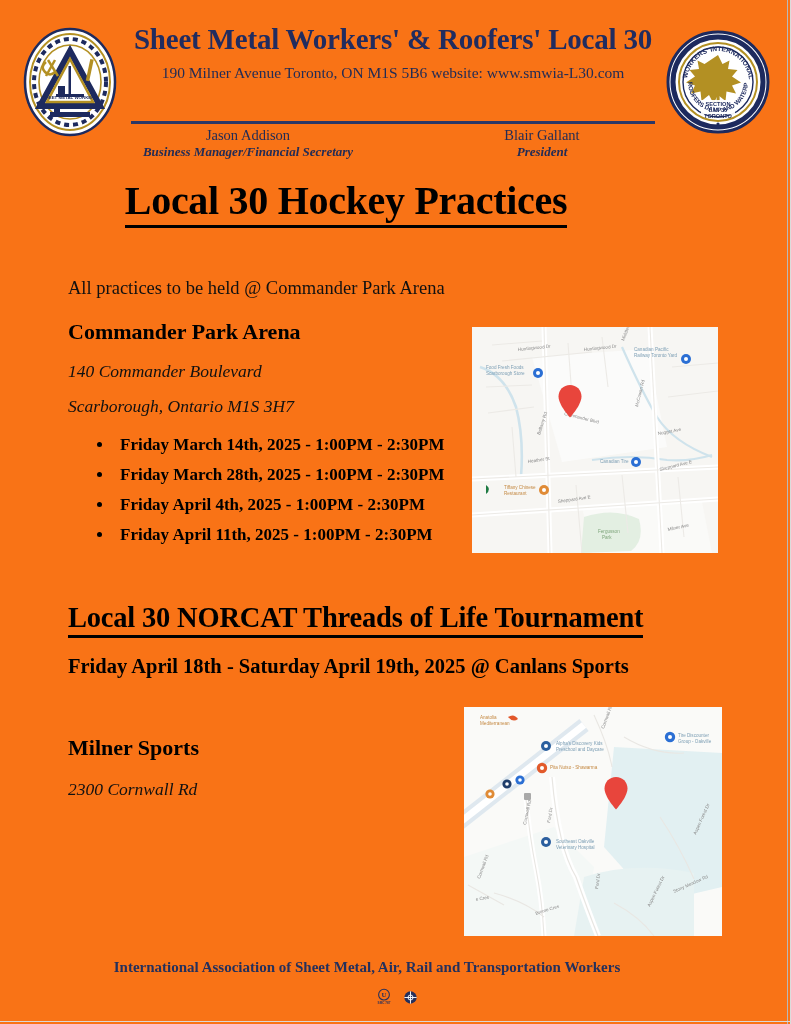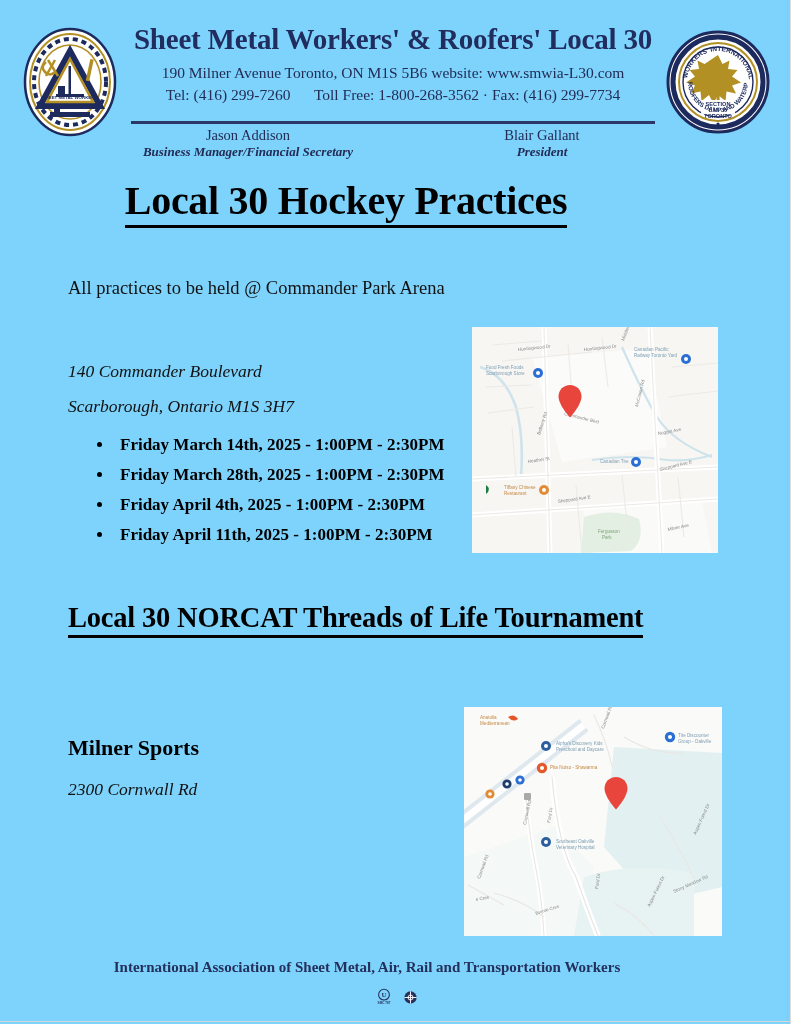--- a/index.html
+++ b/index.html
@@ -9,21 +9,21 @@
     background: #ffffff;
   }
   body {
     font-family: "Liberation Serif", "DejaVu Serif", serif;
     color: #111111;
   }
   .page {
     position: relative;
     width: 791px;
     height: 1024px;
-    background: #7dd3fc;
+    background: #f97316;
     overflow: hidden;
     box-sizing: border-box;
   }
   
   .scan-edge-right {
     position: absolute;
     top: 0;
     right: 3px;
     width: 1px;
     height: 1024px;
@@ -279,27 +279,20 @@
         <rect x="66" y="33" width="3.5" height="22" fill="#b39023" transform="rotate(12 67 44)"></rect>
         <rect x="28" y="86" width="40" height="5" fill="#1d2a5e"></rect>
         <rect x="32" y="81" width="6" height="6" fill="#1d2a5e"></rect>
         <text x="48" y="73" font-family="Liberation Sans, sans-serif" font-size="4.4" fill="#1d2a5e" text-anchor="middle" font-weight="bold">SHEET METAL WORKERS</text>
       </svg>
     </div>
 
     <div class="header-text">
       <div class="org-title">Sheet Metal Workers' &amp; Roofers' Local 30</div>
       <div class="org-address">190 Milner Avenue  Toronto, ON  M1S 5B6  website: www.smwia-L30.com</div>
-      <div class="org-phones">
-        <span>Tel: (416) 299-7260</span>
-        <span class="phone-gap"></span>
-        <span>Toll Free: 1-800-268-3562</span>
-        <span class="phone-dot">·</span>
-        <span>Fax: (416) 299-7734</span>
-      </div>
     </div>
 
     <div class="rule"></div>
 
     <div class="officers">
       <div class="officer">
         <div class="officer-name">Jason Addison</div>
         <div class="officer-role">Business Manager/Financial Secretary</div>
       </div>
       <div class="officer">
@@ -337,20 +330,21 @@
       </svg>
     </div>
   </div>
 
   <div class="doc-title">
     <span>Local 30 Hockey Practices</span>
   </div>
 
   <div class="intro-line">All practices to be held @ Commander Park Arena</div>
 
+  <div class="venue-name venue1-name">Commander Park Arena</div>
   <div class="venue-addr venue1-line1">140 Commander Boulevard</div>
   <div class="venue-addr venue1-line2">Scarborough, Ontario M1S 3H7</div>
 
   <ul class="practice-list">
     <li>Friday March 14th, 2025 - 1:00PM - 2:30PM</li>
     <li>Friday March 28th, 2025 - 1:00PM - 2:30PM</li>
     <li>Friday April 4th, 2025 - 1:00PM - 2:30PM</li>
     <li>Friday April 11th, 2025 - 1:00PM - 2:30PM</li>
   </ul>
 
@@ -435,20 +429,21 @@
       <g>
         <path d="M98 58 c-6.5 0 -11.5 5 -11.5 11.5 c0 8.5 11.5 21 11.5 21 s11.5 -12.5 11.5 -21
                  c0 -6.5 -5 -11.5 -11.5 -11.5 z" fill="#e8453c"></path>
       </g>
     </svg>
   </div>
 
   <div class="section2-title">
     <span>Local 30 NORCAT Threads of Life Tournament</span>
   </div>
+  <div class="section2-sub">Friday April 18th - Saturday April 19th, 2025 @ Canlans Sports</div>
 
   <div class="venue-name venue2-name">Milner Sports</div>
   <div class="venue-addr venue2-line1">2300 Cornwall Rd</div>
 
   <div class="map map2">
     <svg viewBox="0 0 258 229" width="258" height="229">
       <rect x="0" y="0" width="258" height="229" fill="#fafaf8"></rect>
 
       <path d="M150 40 L258 46 L258 180 L190 196 L140 140 Z" fill="#e2f0f2"></path>
       <path d="M0 150 L90 120 L130 160 L120 229 L0 229 Z" fill="#f4f8f6"></path>

